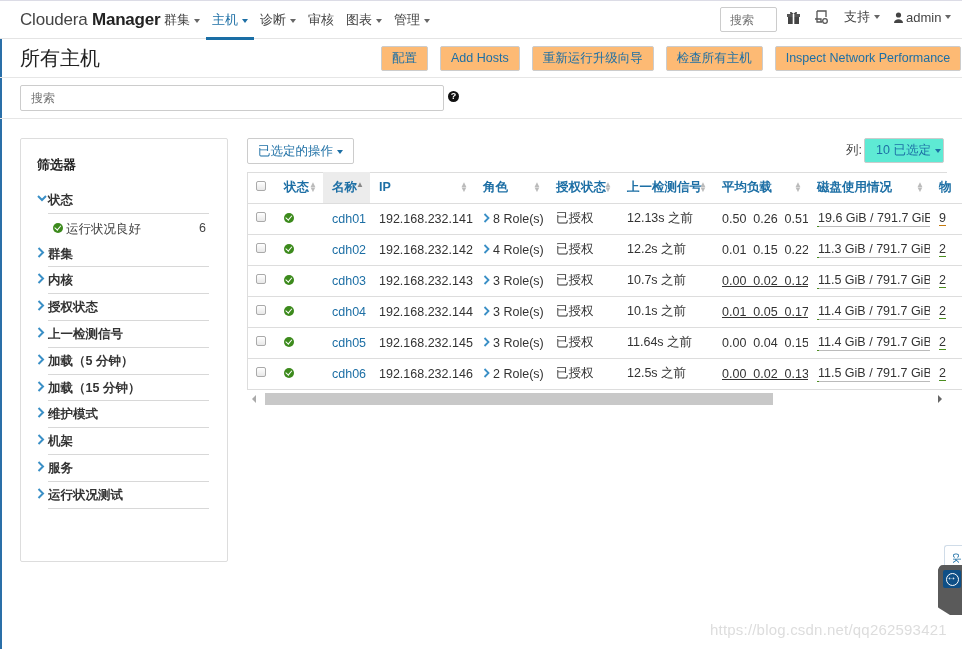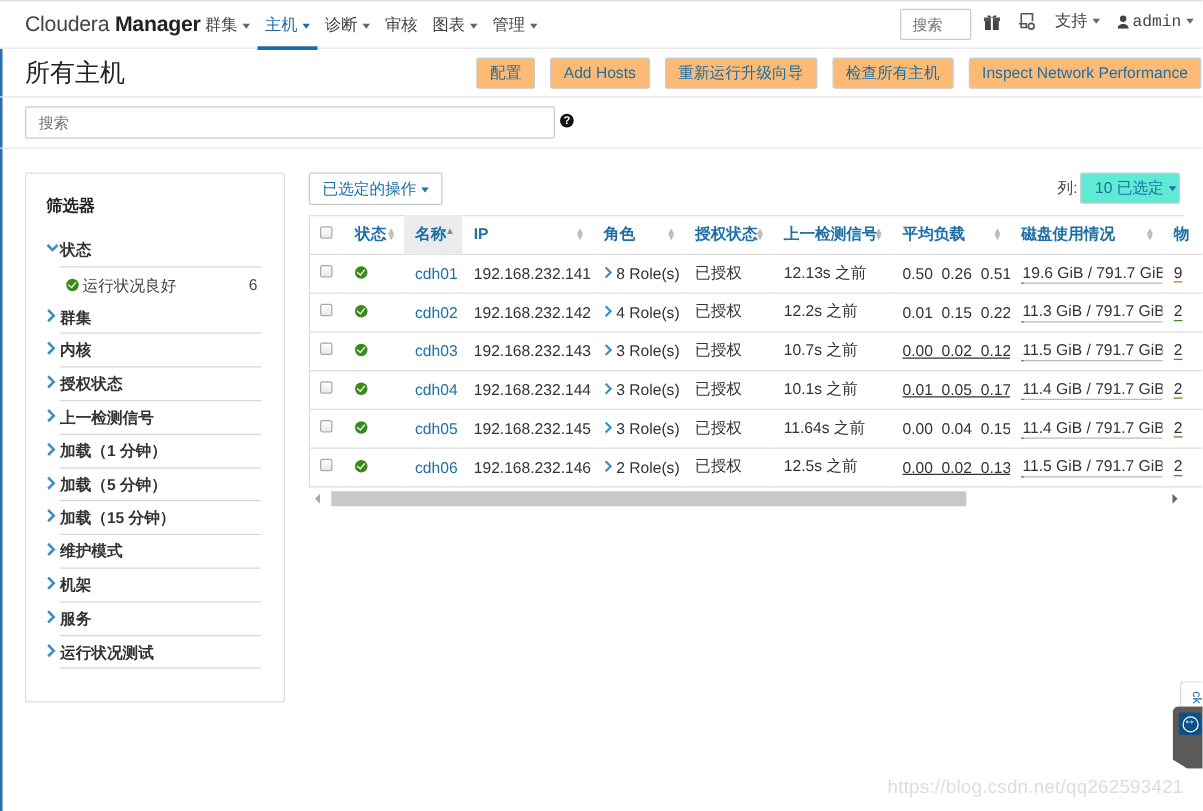--- a/index.html
+++ b/index.html
@@ -11,21 +11,21 @@
   .navbar { position: absolute; left: 0; top: 0; width: 962px; height: 39px; border-top: 1px solid #dcdce6; border-bottom: 1px solid #e4e4e4; background: #fff; }
   .brand { position: absolute; left: 20px; top: 9px; font-size: 17px; color: #444; letter-spacing: -0.2px; }
   .brand b { color: #222; font-weight: bold; }
   .nav-items { position: absolute; left: 158px; top: 0; height: 38px; display: flex; }
   .nav-item { height: 38px; padding: 0 6px; line-height: 38px; font-size: 13px; color: #444; cursor: pointer; position: relative; white-space: nowrap; }
   .nav-item.active { color: #1d6fa5; }
   .nav-item.active::after { content: ""; position: absolute; left: 0; right: 0; bottom: -1px; height: 3px; background: #1a6ea5; }
   .caret { display: inline-block; width: 0; height: 0; border-left: 3px solid transparent; border-right: 3px solid transparent; border-top: 4px solid #666; vertical-align: middle; margin-left: 4px; }
   .nav-item.active .caret { border-top-color: #1d6fa5; }
   .nav-search { position: absolute; left: 720px; top: 6px; width: 57px; height: 25px; border: 1px solid #ccc; border-radius: 2px; font-size: 12px; color: #aaa; padding: 4px 9px; font-family: "Liberation Sans", sans-serif; background: #fff; }
-  .nav-right { position: absolute; left: 782px; top: 0; height: 32px; display: flex; align-items: center; font-family: Liberation Mono, monospace; }
+  .nav-right { position: absolute; left: 782px; top: 0; height: 32px; display: flex; align-items: center; }
   .icon-btn { width: 22px; height: 20px; display: flex; align-items: center; justify-content: center; margin-right: 6px; cursor: pointer; }
   .nav-right .menu { font-size: 13px; color: #444; margin-left: 6px; margin-right: 8px; cursor: pointer; white-space: nowrap; display: flex; align-items: center; }
 
   
   .page-title { position: absolute; left: 20px; top: 45px; font-size: 20px; color: #222; font-weight: normal; }
   .actions { position: absolute; top: 46px; left: 381px; display: flex; }
   .btn { height: 25px; padding: 0 10px; border: 1px solid #ccc; border-radius: 2px; background: #fdba74; color: #1d6fa5; font-size: 12.5px; line-height: 23px; margin-right: 12px; cursor: pointer; white-space: nowrap; font-family: "Liberation Sans", sans-serif; }
   .header-sep { position: absolute; left: 0; top: 77px; width: 962px; height: 1px; background: #e6e6e6; }
   .search-main { position: absolute; left: 20px; top: 85px; width: 424px; height: 26px; border: 1px solid #ccc; border-radius: 2px; font-size: 12px; color: #aaa; padding: 5px 10px; background: #fff; font-family: "Liberation Sans", sans-serif; }
   .help-icon { position: absolute; left: 448px; top: 91px; width: 11px; height: 11px; border-radius: 50%; background: #111; color: #fff; font-size: 9px; font-weight: bold; line-height: 11px; text-align: center; cursor: pointer; }
@@ -177,27 +177,20 @@
             <path d="M1.5 1 L6 5.5 L1.5 10" fill="none" stroke="#3a8fc6" stroke-width="2"></path>
           </svg></span>
         <span class="label">授权状态</span>
         <span class="rule"></span>
       </div>
       <div class="f-item">
         <span class="chev"><svg width="8" height="11" viewBox="0 0 8 11">
             <path d="M1.5 1 L6 5.5 L1.5 10" fill="none" stroke="#3a8fc6" stroke-width="2"></path>
           </svg></span>
         <span class="label">上一检测信号</span>
-        <span class="rule"></span>
-      </div>
-      <div class="f-item">
-        <span class="chev"><svg width="8" height="11" viewBox="0 0 8 11">
-            <path d="M1.5 1 L6 5.5 L1.5 10" fill="none" stroke="#3a8fc6" stroke-width="2"></path>
-          </svg></span>
-        <span class="label">加载（1 分钟）</span>
         <span class="rule"></span>
       </div>
       <div class="f-item">
         <span class="chev"><svg width="8" height="11" viewBox="0 0 8 11">
             <path d="M1.5 1 L6 5.5 L1.5 10" fill="none" stroke="#3a8fc6" stroke-width="2"></path>
           </svg></span>
         <span class="label">加载（5 分钟）</span>
         <span class="rule"></span>
       </div>
       <div class="f-item">

